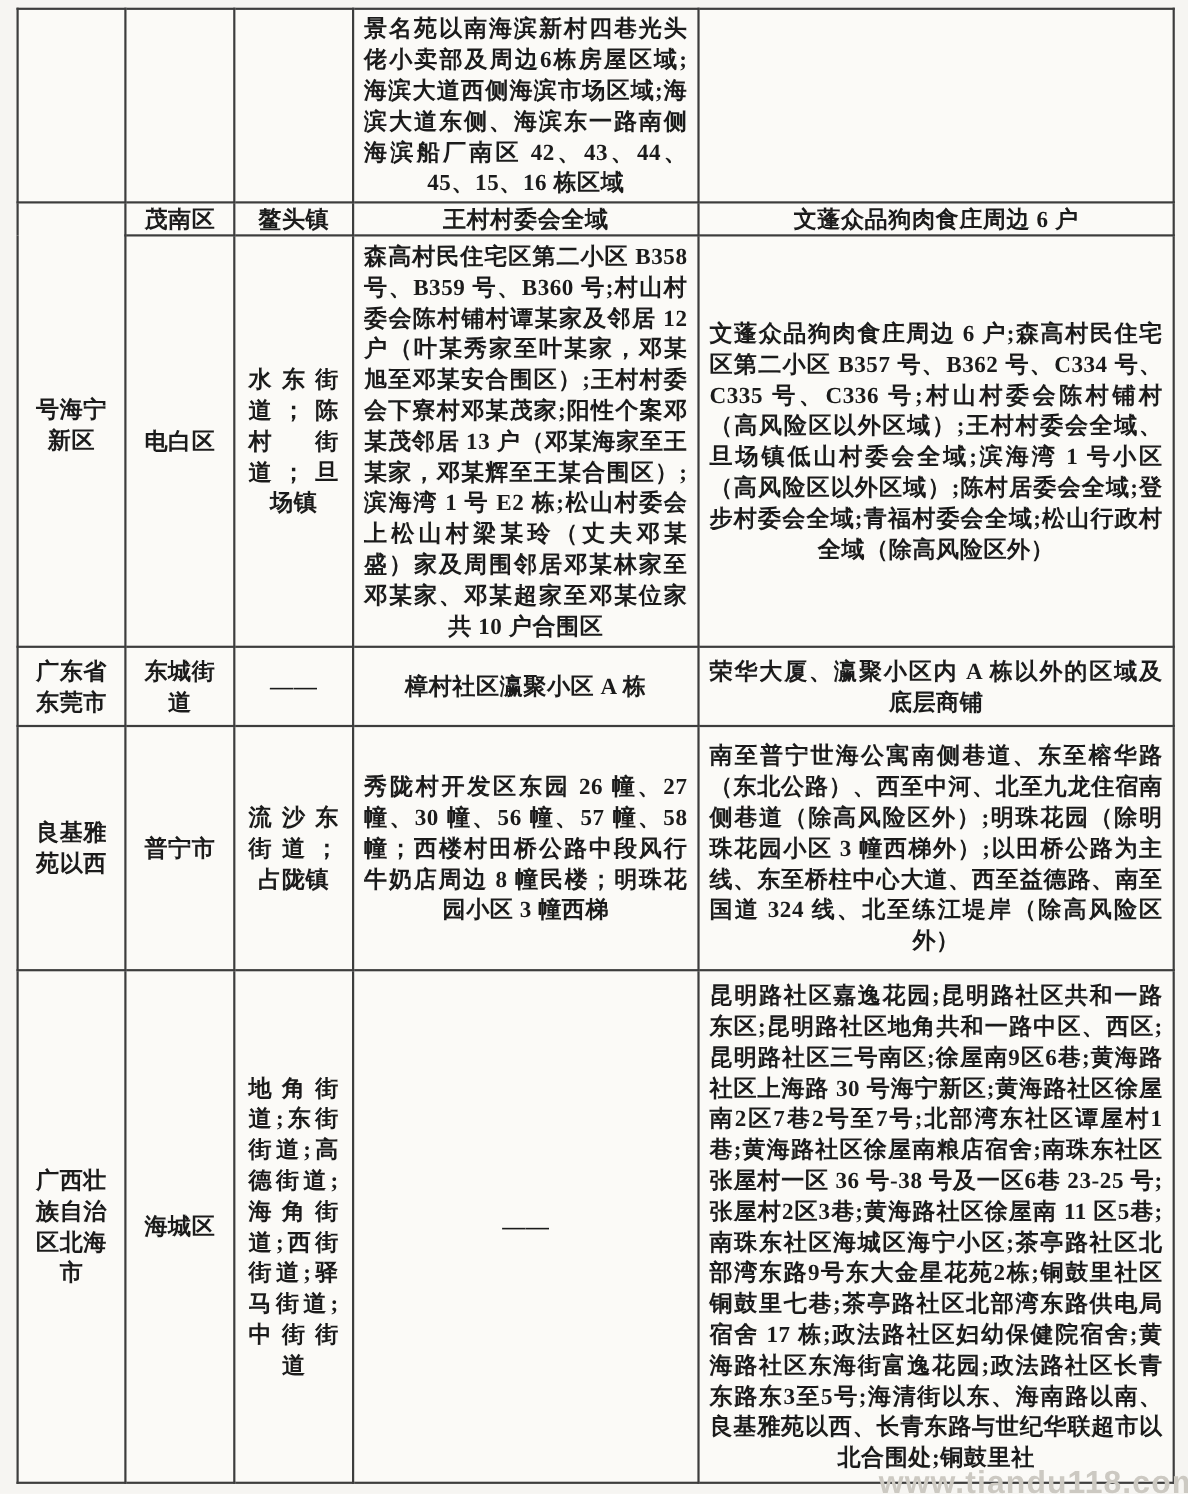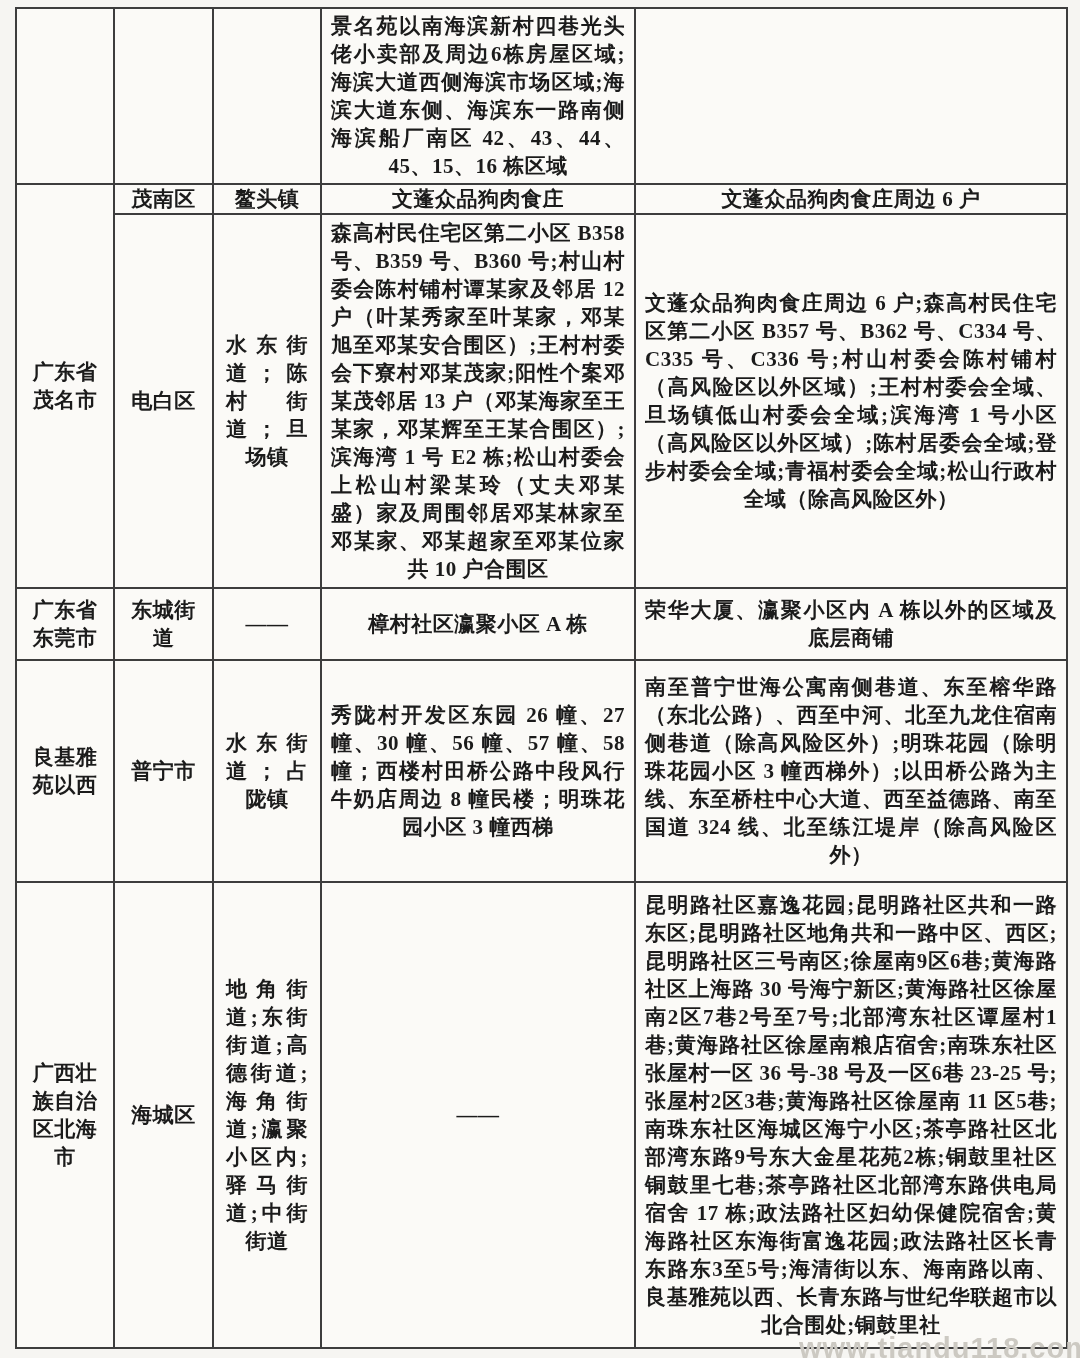--- a/index.html
+++ b/index.html
@@ -71,50 +71,50 @@
     </colgroup>
     <tbody>
       <tr class="r0">
         <td></td>
         <td></td>
         <td></td>
         <td class="para">景名苑以南海滨新村四巷光头佬小卖部及周边6栋房屋区域;海滨大道西侧海滨市场区域;海滨大道东侧、海滨东一路南侧海滨船厂南区 42、43、44、45、15、16 栋区域</td>
         <td></td>
       </tr>
       <tr class="r1">
-        <td rowspan="2">广东省茂名市</td>
+        <td rowspan="2">号海宁新区</td>
         <td>茂南区</td>
         <td>鳌头镇</td>
-        <td>文蓬众品狗肉食庄</td>
+        <td>王村村委会全域</td>
         <td>文蓬众品狗肉食庄周边 6 户</td>
       </tr>
       <tr class="r2">
         <td>电白区</td>
         <td class="street">水东街道；陈村街道；旦场镇</td>
         <td class="para">森高村民住宅区第二小区 B358 号、B359 号、B360 号;村山村委会陈村铺村谭某家及邻居 12 户（叶某秀家至叶某家，邓某旭至邓某安合围区）;王村村委会下寮村邓某茂家;阳性个案邓某茂邻居 13 户（邓某海家至王某家，邓某辉至王某合围区）;滨海湾 1 号 E2 栋;松山村委会上松山村梁某玲（丈夫邓某盛）家及周围邻居邓某林家至邓某家、邓某超家至邓某位家共 10 户合围区</td>
         <td class="para">文蓬众品狗肉食庄周边 6 户;森高村民住宅区第二小区 B357 号、B362 号、C334 号、C335 号、C336 号;村山村委会陈村铺村（高风险区以外区域）;王村村委会全域、旦场镇低山村委会全域;滨海湾 1 号小区（高风险区以外区域）;陈村居委会全域;登步村委会全域;青福村委会全域;松山行政村全域（除高风险区外）</td>
       </tr>
       <tr class="r3">
         <td>广东省东莞市</td>
         <td>东城街道</td>
         <td>——</td>
         <td>樟村社区瀛聚小区 A 栋</td>
         <td class="para">荣华大厦、瀛聚小区内 A 栋以外的区域及底层商铺</td>
       </tr>
       <tr class="r4">
         <td>良基雅苑以西</td>
         <td>普宁市</td>
-        <td class="street">水东街道；占陇镇</td>
+        <td class="street">流沙东街道；占陇镇</td>
         <td class="para">秀陇村开发区东园 26 幢、27 幢、30 幢、56 幢、57 幢、58 幢；西楼村田桥公路中段风行牛奶店周边 8 幢民楼；明珠花园小区 3 幢西梯</td>
         <td class="para">南至普宁世海公寓南侧巷道、东至榕华路（东北公路）、西至中河、北至九龙住宿南侧巷道（除高风险区外）;明珠花园（除明珠花园小区 3 幢西梯外）;以田桥公路为主线、东至桥柱中心大道、西至益德路、南至国道 324 线、北至练江堤岸（除高风险区外）</td>
       </tr>
       <tr class="r5">
         <td>广西壮族自治区北海市</td>
         <td>海城区</td>
-        <td class="street">地角街道;东街街道;高德街道;海角街道;瀛聚小区内;驿马街道;中街街道</td>
+        <td class="street">地角街道;东街街道;高德街道;海角街道;西街街道;驿马街道;中街街道</td>
         <td>——</td>
         <td class="para">昆明路社区嘉逸花园;昆明路社区共和一路东区;昆明路社区地角共和一路中区、西区;昆明路社区三号南区;徐屋南9区6巷;黄海路社区上海路 30 号海宁新区;黄海路社区徐屋南2区7巷2号至7号;北部湾东社区谭屋村1巷;黄海路社区徐屋南粮店宿舍;南珠东社区张屋村一区 36 号-38 号及一区6巷 23-25 号;张屋村2区3巷;黄海路社区徐屋南 11 区5巷;南珠东社区海城区海宁小区;茶亭路社区北部湾东路9号东大金星花苑2栋;铜鼓里社区铜鼓里七巷;茶亭路社区北部湾东路供电局宿舍 17 栋;政法路社区妇幼保健院宿舍;黄海路社区东海街富逸花园;政法路社区长青东路东3至5号;海清街以东、海南路以南、良基雅苑以西、长青东路与世纪华联超市以北合围处;铜鼓里社</td>
       </tr>
     </tbody>
   </table>
 
   <div class="watermark">www.tiandu118.com</div>
 
 </div>
 

